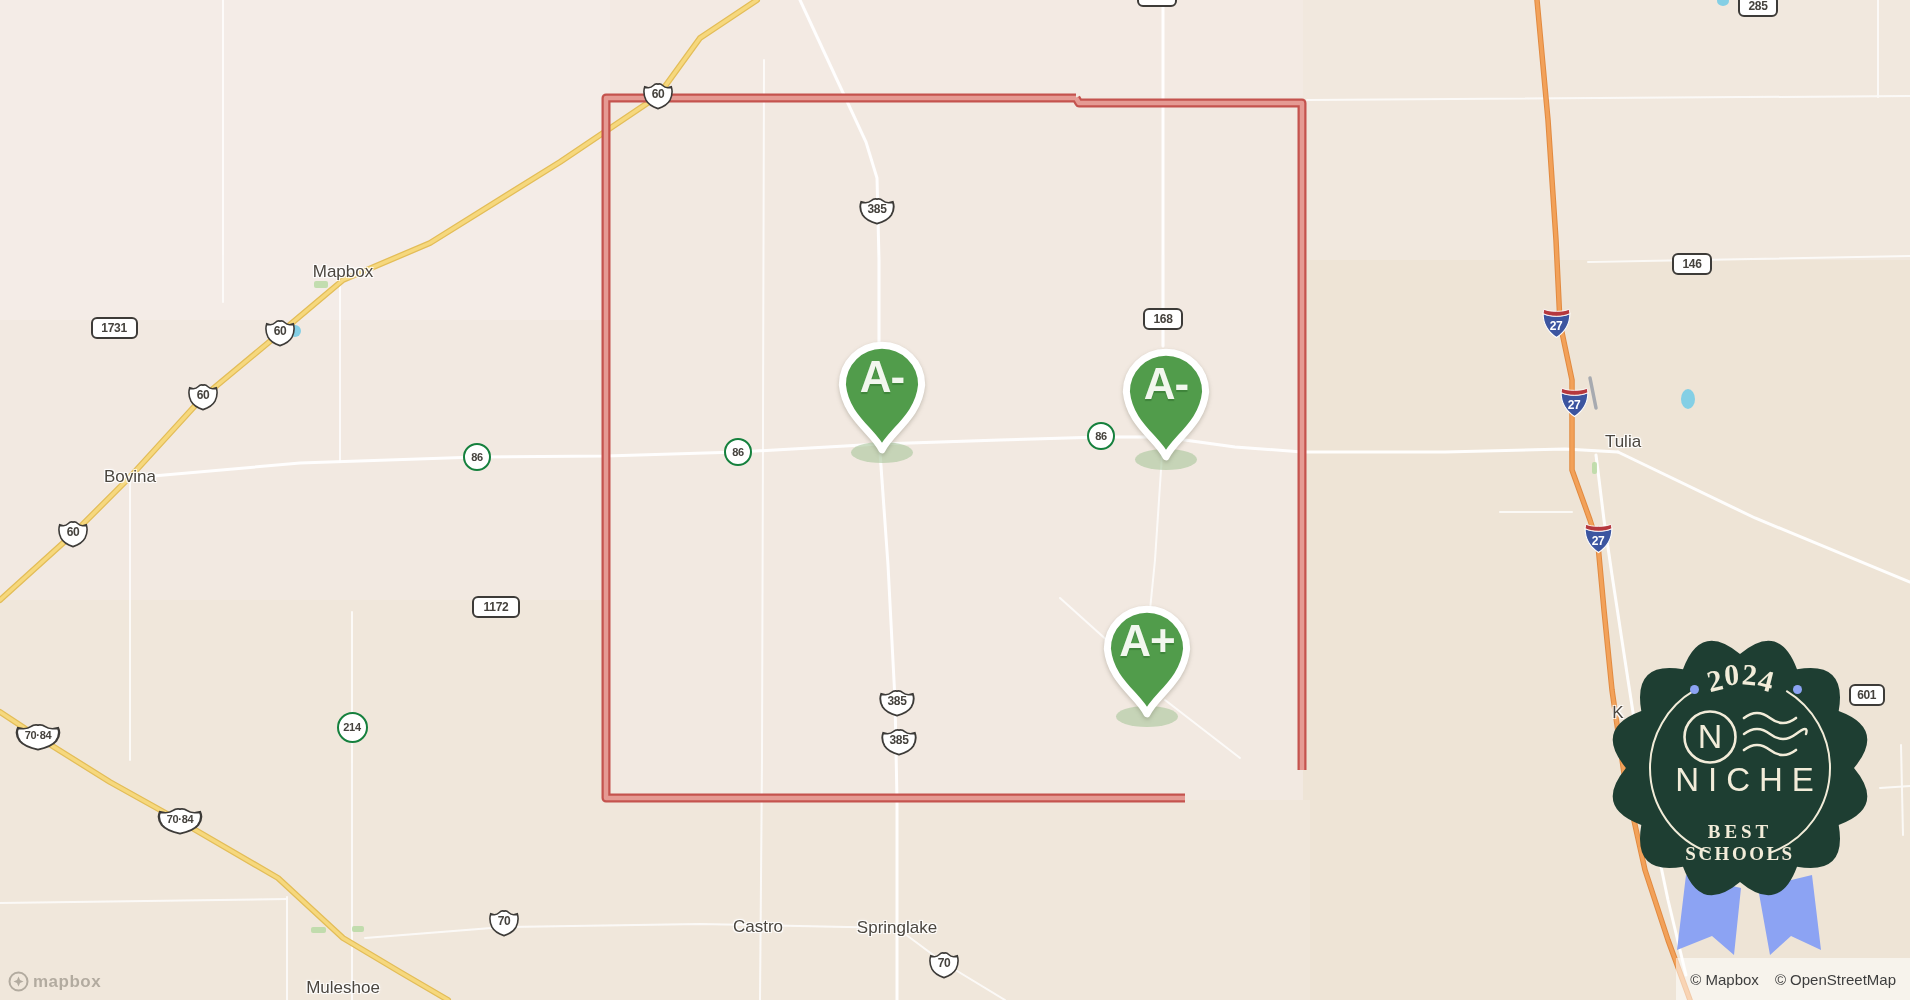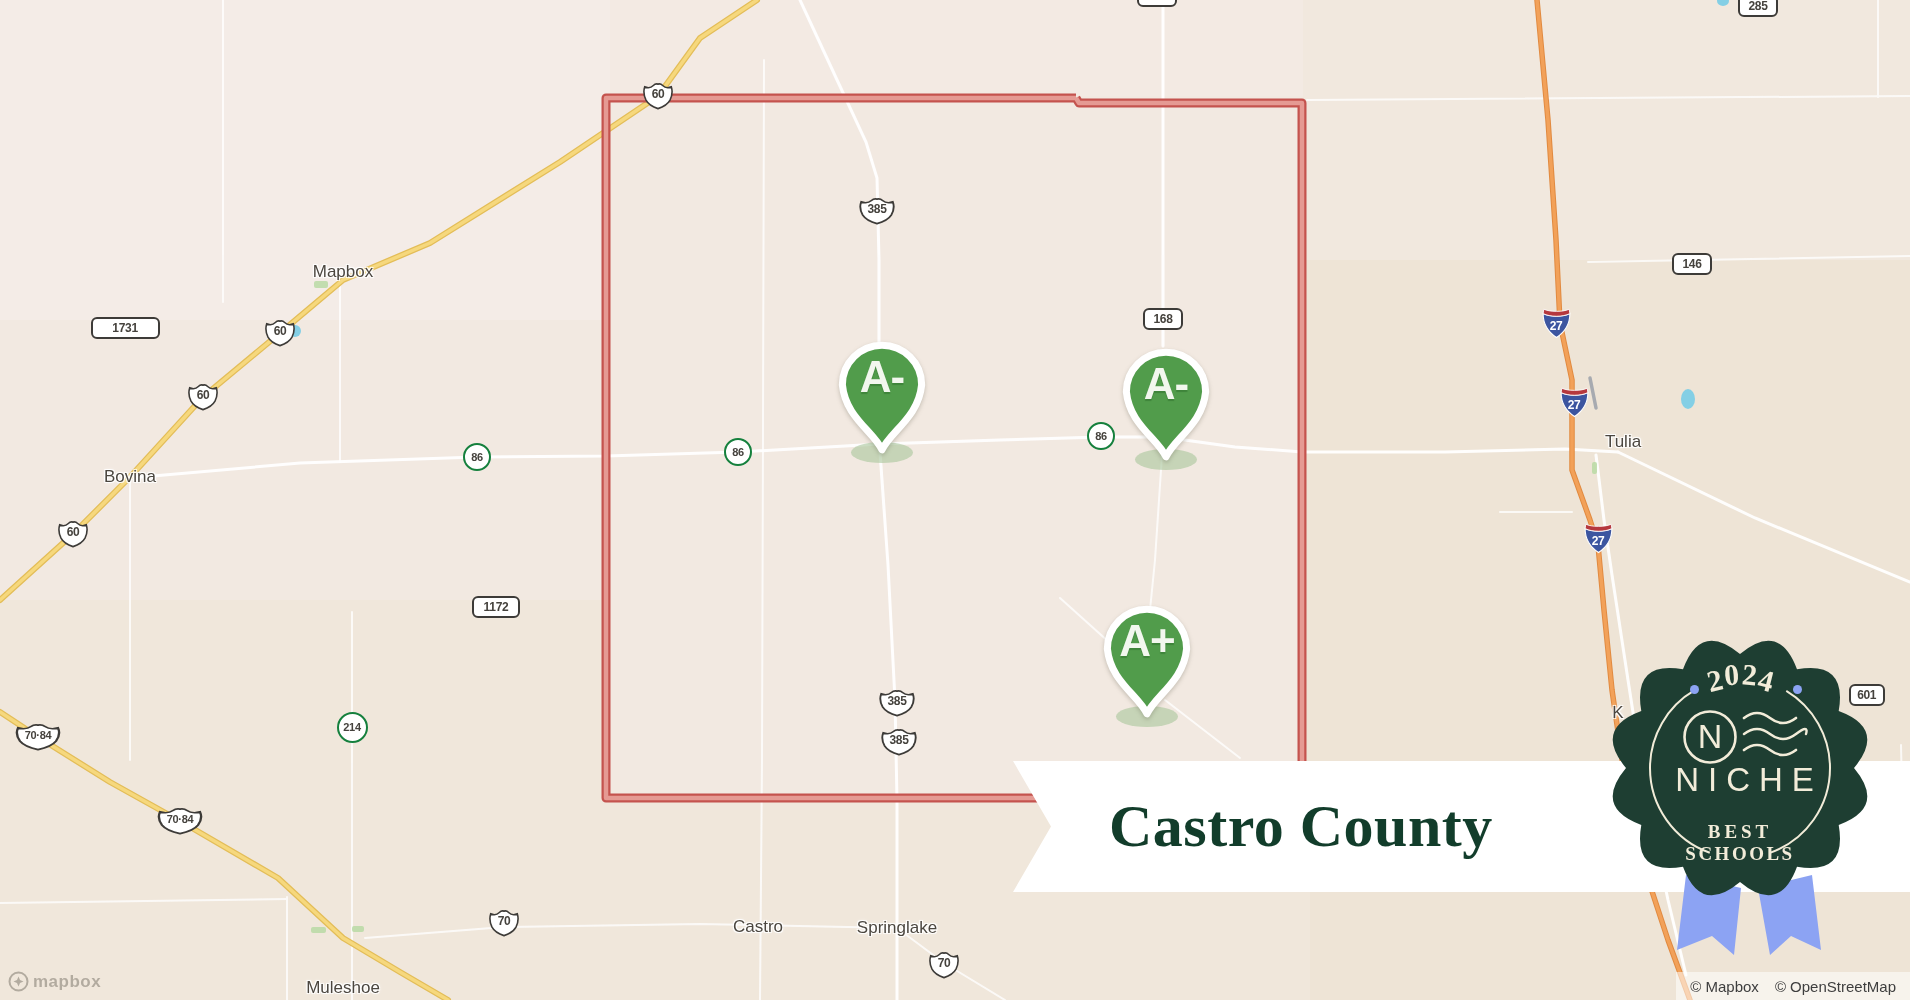--- a/index.html
+++ b/index.html
@@ -49,22 +49,22 @@
   #badge-year span:nth-child(1){transform:rotate(-14deg) translateY(6px);}
   #badge-year span:nth-child(2){transform:rotate(-5deg);}
   #badge-year span:nth-child(3){transform:rotate(5deg);}
   #badge-year span:nth-child(4){transform:rotate(14deg) translateY(6px);}
   .badge-dot{position:absolute;width:9px;height:9px;border-radius:50%;background:#8ca3f3;z-index:2;}
   #badge-brand{top:161px;font-size:33px;letter-spacing:9px;padding-left:9px;font-weight:normal;}
   #badge-sub1{top:221px;font-family:"Liberation Serif","DejaVu Serif",serif;font-weight:bold;font-size:19px;letter-spacing:4px;}
   #badge-sub2{top:243px;font-family:"Liberation Serif","DejaVu Serif",serif;font-weight:bold;font-size:19px;letter-spacing:2.5px;}
 
   
-  #attribution{position:absolute;right:0;bottom:0;height:28px;z-index:50;display:flex;align-items:center;gap:16px;
-        padding:0 14px;background:rgba(255,255,255,.55);font-size:15px;color:#3e3e3e;}
+  #attribution{position:absolute;right:0;bottom:0;height:18px;z-index:50;display:flex;align-items:center;gap:16px;
+        padding:12px 14px;background:rgba(255,255,255,.55);font-size:15px;color:#3e3e3e;}
   #attribution a{color:#3e3e3e;text-decoration:none;}
   #mapbox-logo{position:absolute;left:8px;bottom:8px;z-index:50;display:flex;align-items:center;gap:4px;opacity:.42;justify-content:space-between;}
   #mapbox-logo .word{font-size:17px;font-weight:bold;color:#5f594f;letter-spacing:.5px;}
 </style>
 </head>
 <body>
 
 <div id="stage">
 
   <svg id="map-canvas" width="1910" height="1000" viewBox="0 0 1910 1000">
@@ -213,21 +213,21 @@
   </div>
       <div class="shield circle" style="width: 28px; height: 28px; left: 724px; top: 438px;">
     <span class="shield-label">86</span>
   </div>
       <div class="shield circle" style="width: 28px; height: 28px; left: 1087px; top: 422px;">
     <span class="shield-label">86</span>
   </div>
       <div class="shield circle" style="width: 31px; height: 31px; left: 336.5px; top: 711.5px;">
     <span class="shield-label">214</span>
   </div>
-      <div class="shield rect" style="width: 69px; height: 22px; left: 90.6px; top: 317px;">
+      <div class="shield rect" style="width: 47px; height: 22px; left: 90.6px; top: 317px;">
     <span class="shield-label">1731</span>
   </div>
       <div class="shield rect" style="width: 48.8px; height: 22px; left: 471.6px; top: 596px;">
     <span class="shield-label">1172</span>
   </div>
       <div class="shield rect" style="width: 40.6px; height: 22px; left: 1142.7px; top: 308px;">
     <span class="shield-label">168</span>
   </div>
       <div class="shield rect" style="width: 40.6px; height: 22px; left: 1136.7px; top: -15px;">
     <span class="shield-label">168</span>
@@ -289,23 +289,20 @@
   </div>
       <div class="marker" style="left: 1096px; top: 596px;">
     <div class="marker-shadow"></div>
     <svg viewBox="0 0 100 124">
       <path class="pin-path" d="M50,116 C42,98 14,84 11,52 a39,39 0 1,1 78,0 C86,84 58,98 50,116 Z" fill="#519c4b" stroke="#ffffff" stroke-width="7" stroke-linejoin="round"></path>
     </svg>
     <span class="grade">A+</span>
   </div>
     </div>
 
-  <div id="banner">
-    <span id="banner-title">Castro County</span>
-  </div>
 
   <div id="badge">
     <svg viewBox="0 0 320 400">
       <g fill="#8ca3f3">
         <polygon points="106,275 161,288 154,355 132,336 97,350"></polygon>
         <polygon points="178,288 232,275 241,350 211,336 190,355"></polygon>
       </g>
       <path id="seal-path" fill="#1e3e32" d="M160.0,54.0Q199.3,21.2 217.0,69.3Q267.5,60.5 258.7,111.0Q306.8,128.7 274.0,168.0Q306.8,207.3 258.7,225.0Q267.5,275.5 217.0,266.7Q199.3,314.8 160.0,282.0Q120.7,314.8 103.0,266.7Q52.5,275.5 61.3,225.0Q13.2,207.3 46.0,168.0Q13.2,128.7 61.3,111.0Q52.5,60.5 103.0,69.3Q120.7,21.2 160.0,54.0Z"></path>
       <circle id="badge-ring" cx="160" cy="168" r="90" fill="none" stroke="#f2ecd9" stroke-width="2" stroke-dasharray="110 62 204 96 93"></circle>
       <g stroke="#f2ecd9" fill="none" stroke-width="2.6" stroke-linecap="round">

